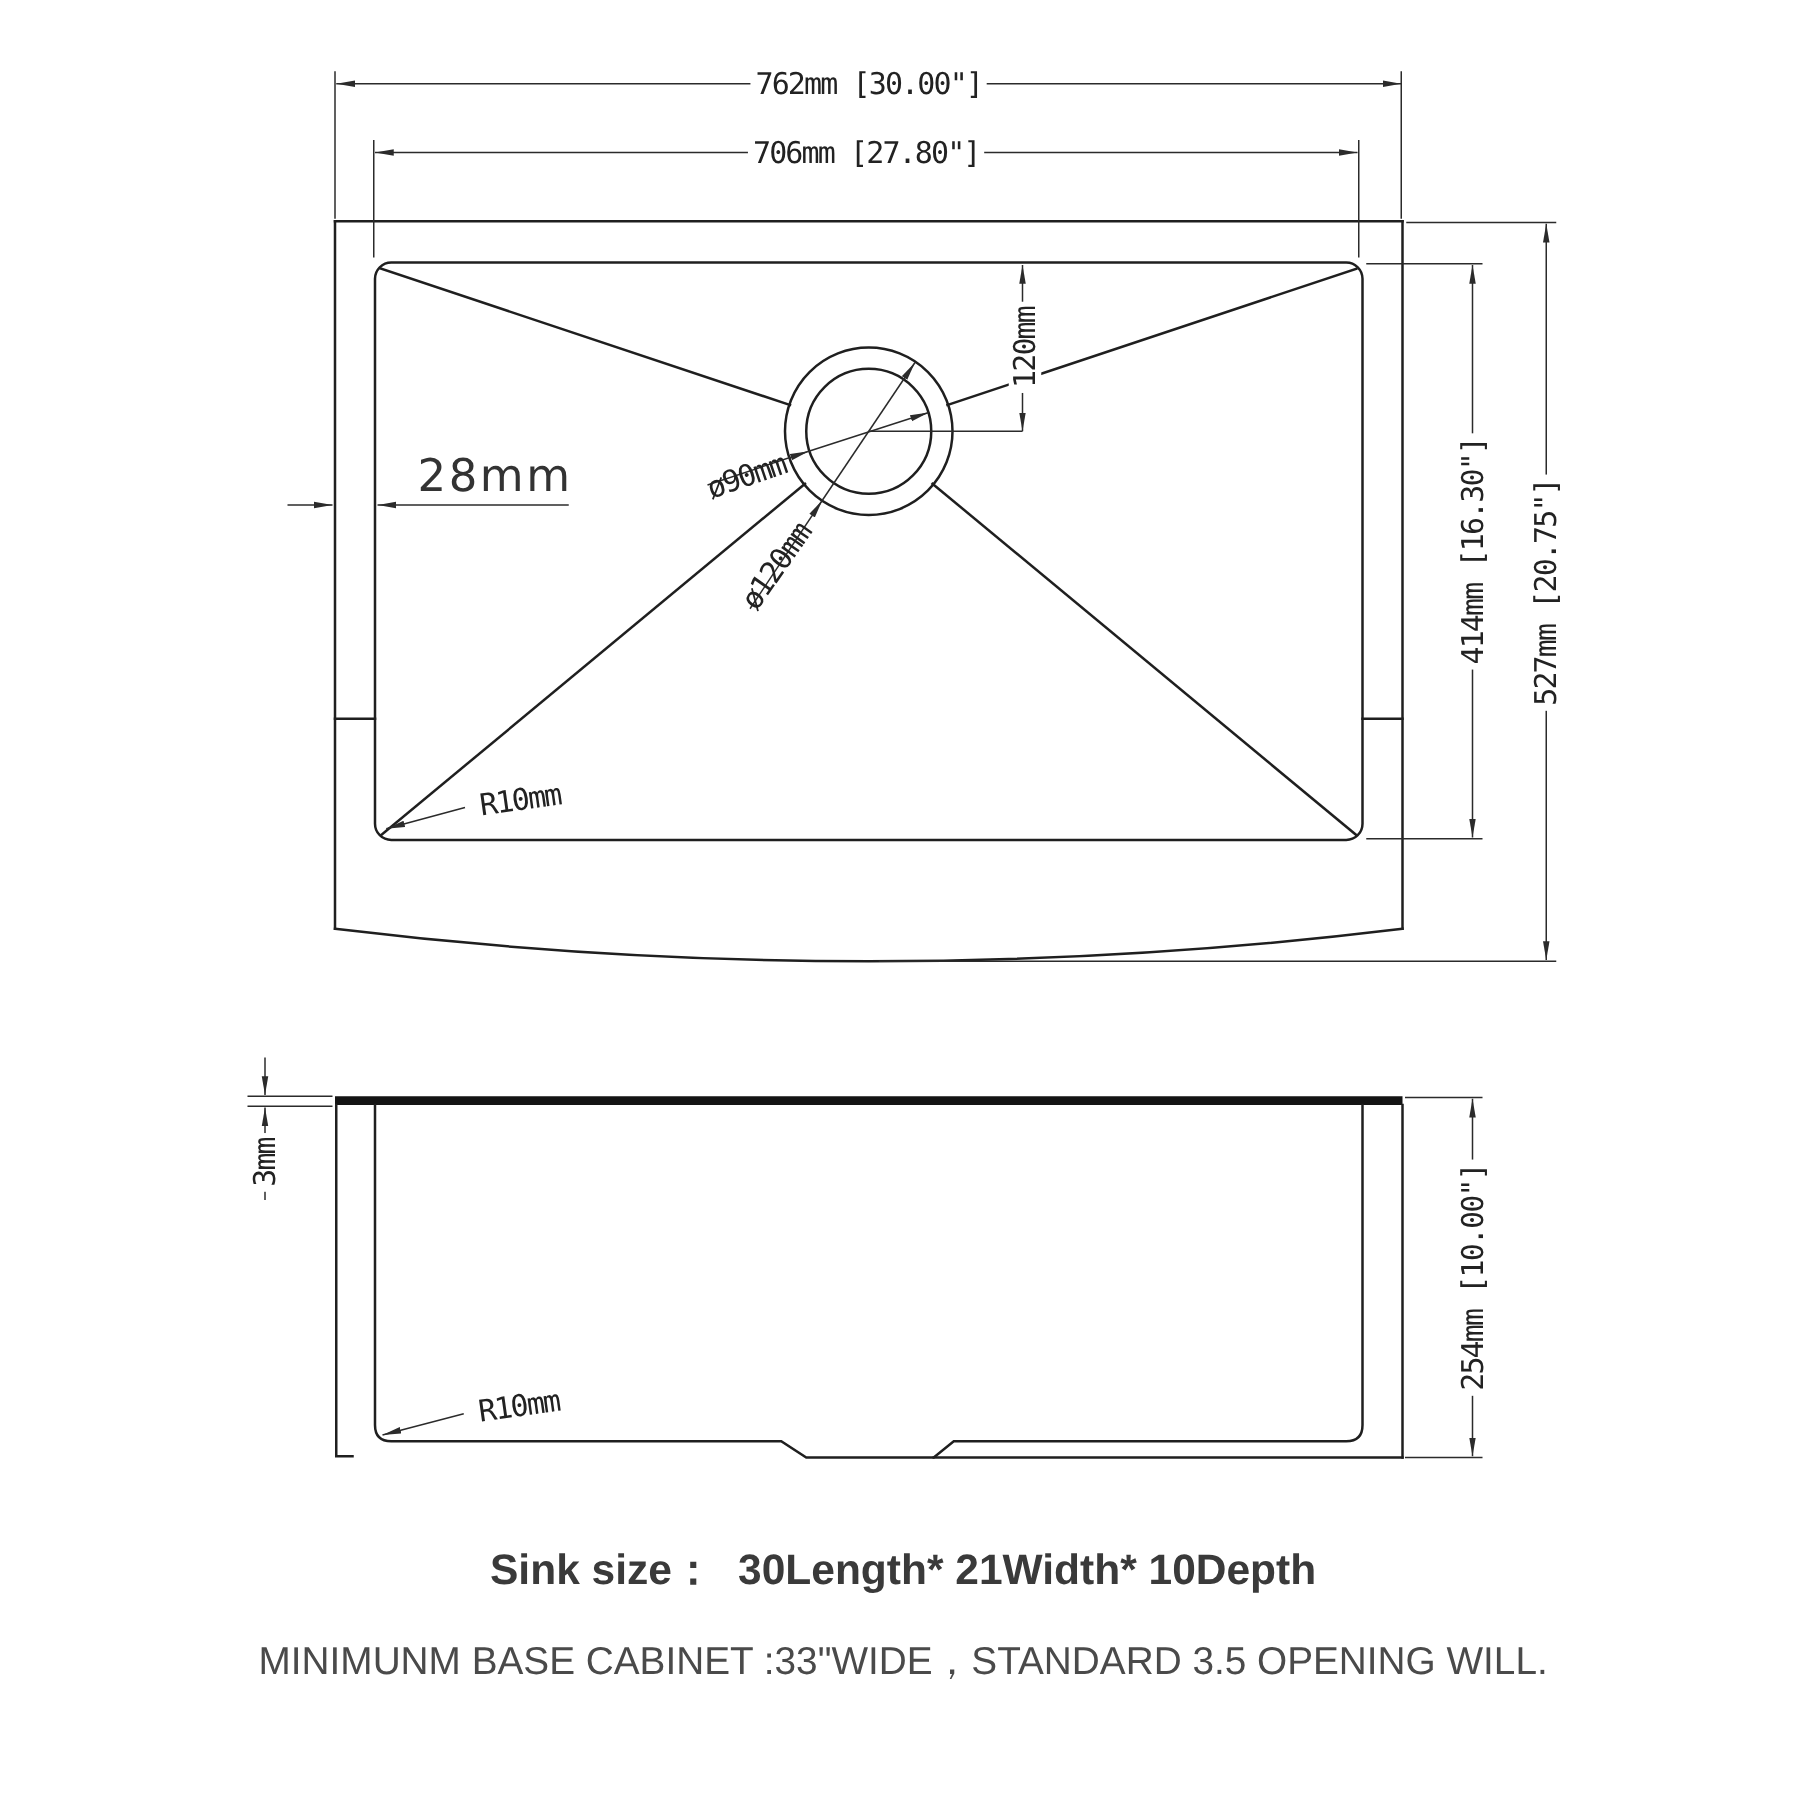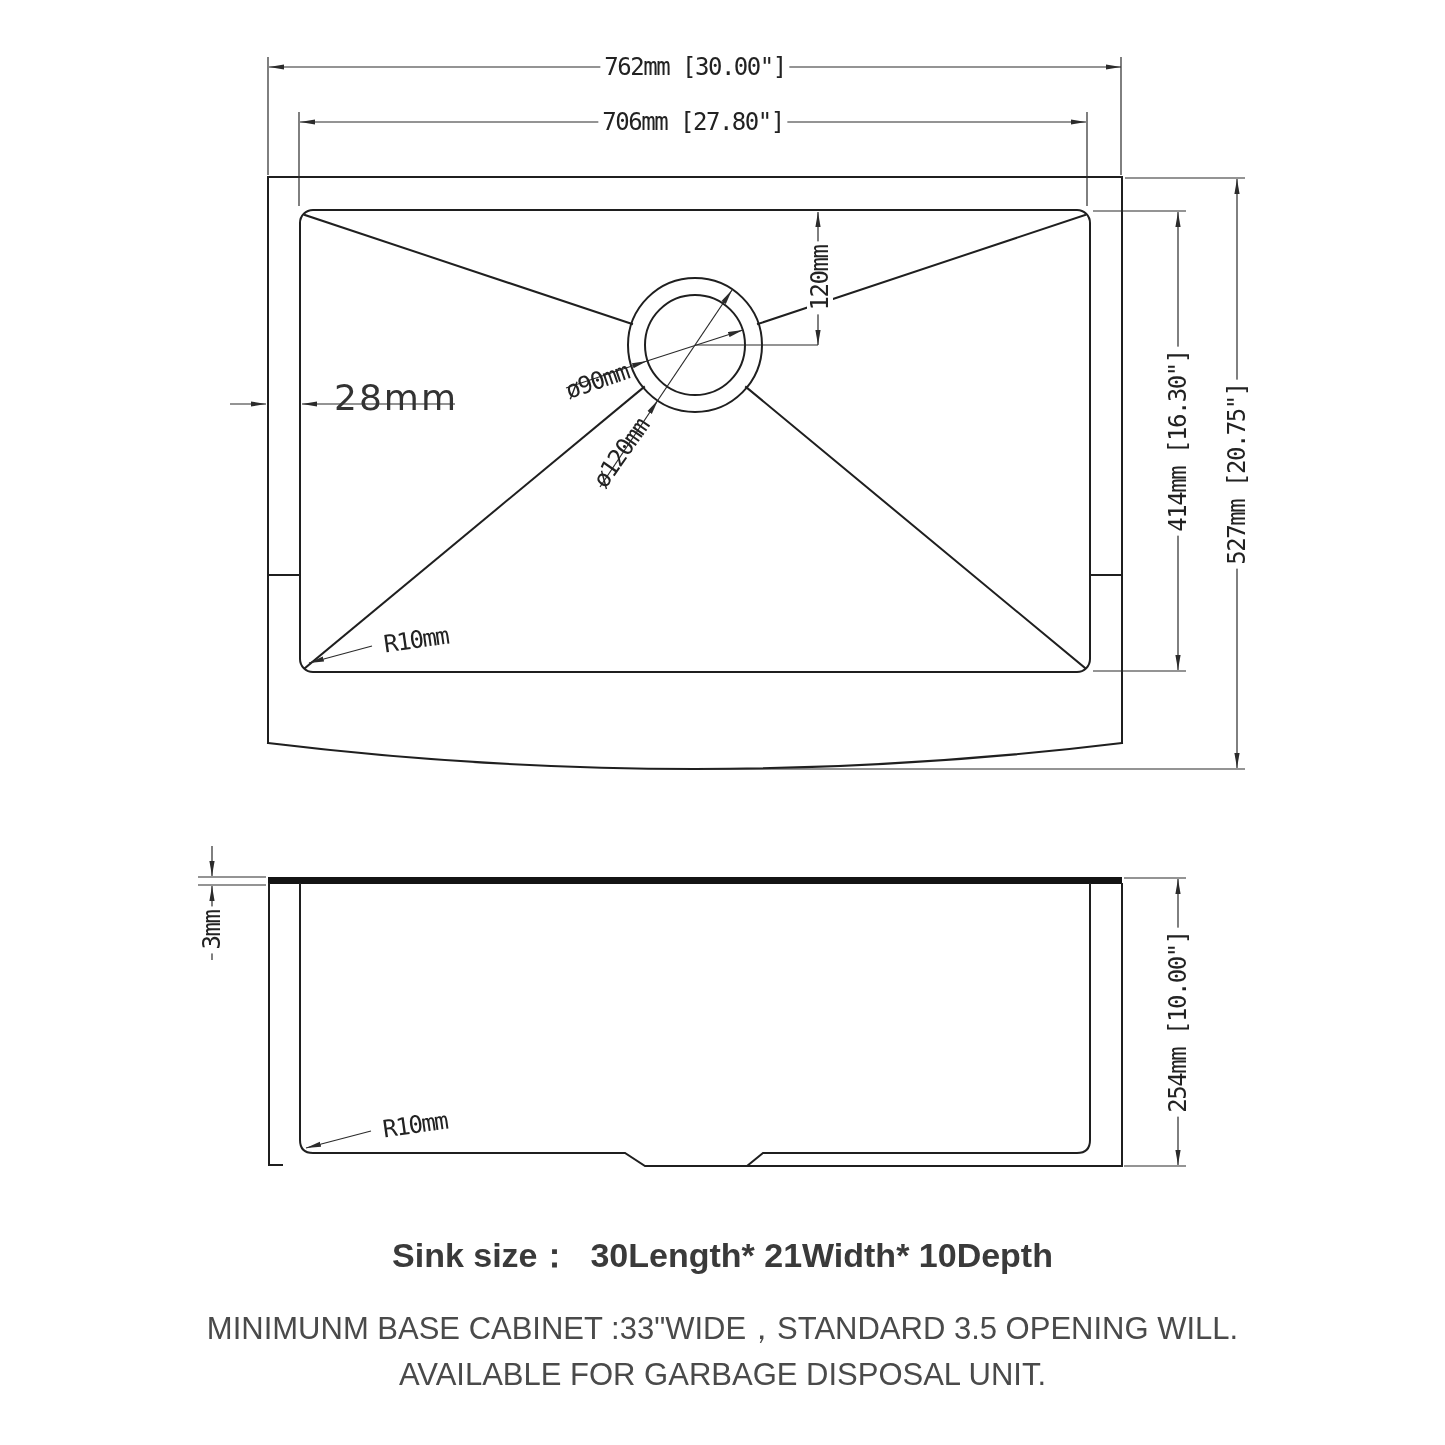--- a/index.html
+++ b/index.html
@@ -99,29 +99,28 @@
     <line class="dm" x1="1124" y1="878" x2="1186" y2="878"></line>
     <line class="dm" x1="1124" y1="1166" x2="1186" y2="1166"></line>
     <line class="dm" x1="1178" y1="879" x2="1178" y2="1165" marker-start="url(#arr)" marker-end="url(#arr)"></line>
 
     <line class="dm" x1="371" y1="1131" x2="306" y2="1148" marker-end="url(#arr)"></line>
   </g>
 </svg>
 
 <div class="lbl bgw" style="left:695px;top:67px;">762mm [30.00"]</div>
 <div class="lbl bgw" style="left:693px;top:122px;">706mm [27.80"]</div>
-<div class="lbl geo" style="left:396px;top:382px;margin-top:16px;">28mm</div>
+<div class="lbl geo" style="left:396px;top:382px;">28mm</div>
 <div class="lbl bgw r90" style="left:820px;top:278px;">120mm</div>
 <div class="lbl" style="left:597px;top:381px;transform:translate(-50%,-50%) rotate(-19deg);">ø90mm</div>
 <div class="lbl" style="left:621px;top:453px;transform:translate(-50%,-50%) rotate(-55deg);">ø120mm</div>
 <div class="lbl" style="left:416px;top:640px;transform:translate(-50%,-50%) rotate(-8deg);">R10mm</div>
 <div class="lbl bgw r90" style="left:1178px;top:441px;">414mm [16.30"]</div>
 <div class="lbl bgw r90" style="left:1237px;top:474px;">527mm [20.75"]</div>
 
 <div class="lbl bgw r90" style="left:212px;top:930px;">3mm</div>
 <div class="lbl bgw r90" style="left:1178px;top:1022px;">254mm [10.00"]</div>
 <div class="lbl" style="left:415px;top:1125px;transform:translate(-50%,-50%) rotate(-8deg);">R10mm</div>
 
 <div class="cap cap-title">Sink size：  30Length* 21Width* 10Depth</div>
 <div class="cap cap-note" style="top:1308px;">MINIMUNM BASE CABINET :33"WIDE，STANDARD 3.5 OPENING WILL.</div>
-<div class="cap cap-note" style="top:1357px;">AVAILABLE FOR GARBAGE DISPOSAL UNIT.</div>
 
 </div>
 
 </body></html>

